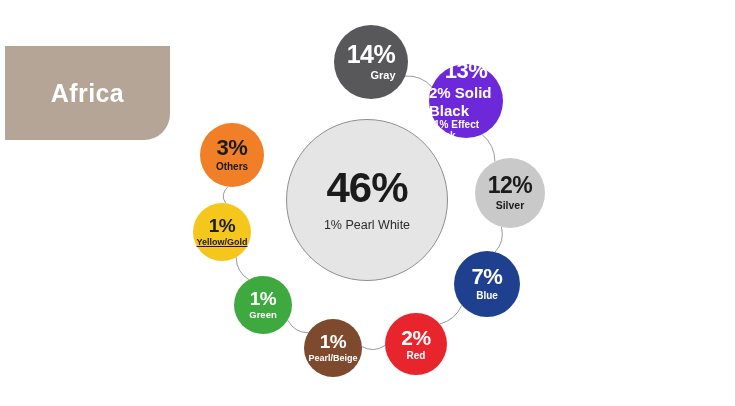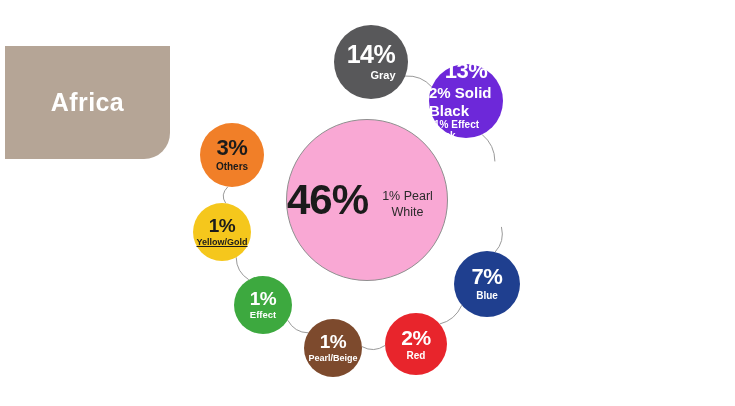--- a/index.html
+++ b/index.html
@@ -16,21 +16,21 @@
     height: 406px;
     background: #ffffff;
     overflow: hidden;
   }
   
   #region-panel {
     position: absolute;
     left: 5px;
     top: 46px;
     width: 165px;
-    height: 113px;
+    height: 94px;
     background: #b5a596;
     border-bottom-right-radius: 26px;
     display: flex;
     align-items: center;
     justify-content: center;
   }
   #region-label {
     color: #ffffff;
     font-size: 25px;
     font-weight: bold;
@@ -42,25 +42,25 @@
     left: 0;
     top: 0;
     width: 735px;
     height: 406px;
   }
   
   #center-node {
     position: absolute;
     border: 1px solid #8f8f8f;
     border-radius: 50%;
-    background: #f9a8d4;
+    background: #e5e5e5;
     display: flex;
-    flex-direction: row;
+    flex-direction: column;
     align-items: center;
-    justify-content: flex-end;
+    justify-content: center;
     box-sizing: border-box;
   }
   #center-value {
     font-size: 42px;
     font-weight: bold;
     color: #1b1b1b;
     line-height: 1;
     letter-spacing: -1px;
   }
   .center-sub {
@@ -122,35 +122,39 @@
 
 <div class="bubble" style="left: 334px; top: 25px; width: 74px; height: 74px; background: rgb(88, 88, 90); color: rgb(255, 255, 255);">
       <div class="bubble-value" style="font-size: 25px;">14%</div>
       <div class="bubble-label" style="font-size: 11px; margin-left: 24px;">Gray</div>
     </div>
     <div class="bubble" style="left: 429px; top: 64px; width: 74px; height: 74px; background: #6d28d9; color: rgb(255, 255, 255);">
       <div class="bubble-value" style="font-size: 22px;">13%</div>
       <div class="bubble-label" style="font-size: 15px;">2% Solid Black</div>
       <div class="bubble-label-2" style="font-size: 10px;">11% Effect Black</div>
     </div>
+    <div class="bubble" style="left: 475px; top: 158px; width: 70px; height: 70px; background: rgb(201, 201, 201); color: rgb(27, 27, 27);">
+      <div class="bubble-value" style="font-size: 23px;">12%</div>
+      <div class="bubble-label" style="font-size: 10.5px;">Silver</div>
+    </div>
     <div class="bubble" style="left: 454px; top: 251px; width: 66px; height: 66px; background: rgb(31, 63, 143); color: rgb(255, 255, 255);">
       <div class="bubble-value" style="font-size: 22px;">7%</div>
       <div class="bubble-label" style="font-size: 10px;">Blue</div>
     </div>
     <div class="bubble" style="left: 385px; top: 313px; width: 62px; height: 62px; background: rgb(232, 37, 44); color: rgb(255, 255, 255);">
       <div class="bubble-value" style="font-size: 21px;">2%</div>
       <div class="bubble-label" style="font-size: 10px;">Red</div>
     </div>
     <div class="bubble" style="left: 304px; top: 319px; width: 58px; height: 58px; background: rgb(125, 74, 45); color: rgb(255, 255, 255);">
       <div class="bubble-value" style="font-size: 19px;">1%</div>
       <div class="bubble-label" style="font-size: 9px;">Pearl/Beige</div>
     </div>
     <div class="bubble" style="left: 234px; top: 276px; width: 58px; height: 58px; background: rgb(61, 169, 63); color: rgb(255, 255, 255);">
       <div class="bubble-value" style="font-size: 19px;">1%</div>
-      <div class="bubble-label" style="font-size: 9.5px;">Effect</div>
+      <div class="bubble-label" style="font-size: 9.5px;">Green</div>
     </div>
     <div class="bubble" style="left: 193px; top: 203px; width: 58px; height: 58px; background: rgb(245, 199, 28); color: rgb(27, 27, 27);">
       <div class="bubble-value" style="font-size: 19px;">1%</div>
       <div class="bubble-label" style="font-size: 9px; text-decoration: underline;">Yellow/Gold</div>
     </div>
     <div class="bubble" style="left: 200px; top: 123px; width: 64px; height: 64px; background: rgb(241, 127, 40); color: rgb(27, 27, 27);">
       <div class="bubble-value" style="font-size: 22px;">3%</div>
       <div class="bubble-label" style="font-size: 10px;">Others</div>
     </div>
   </div>

